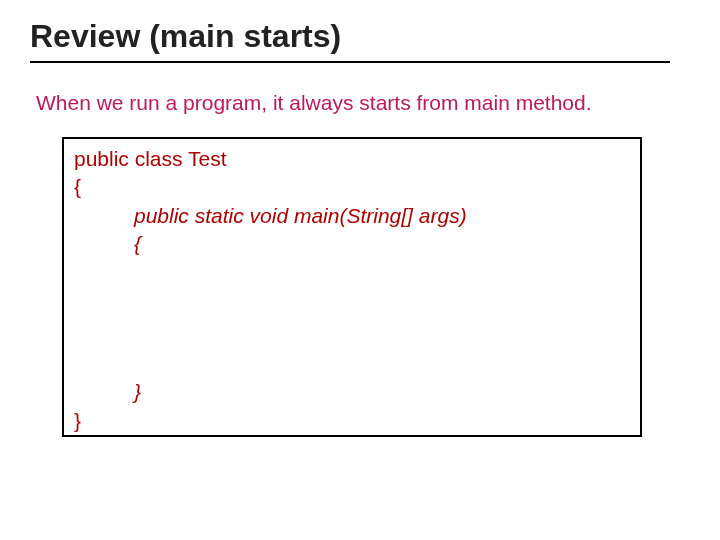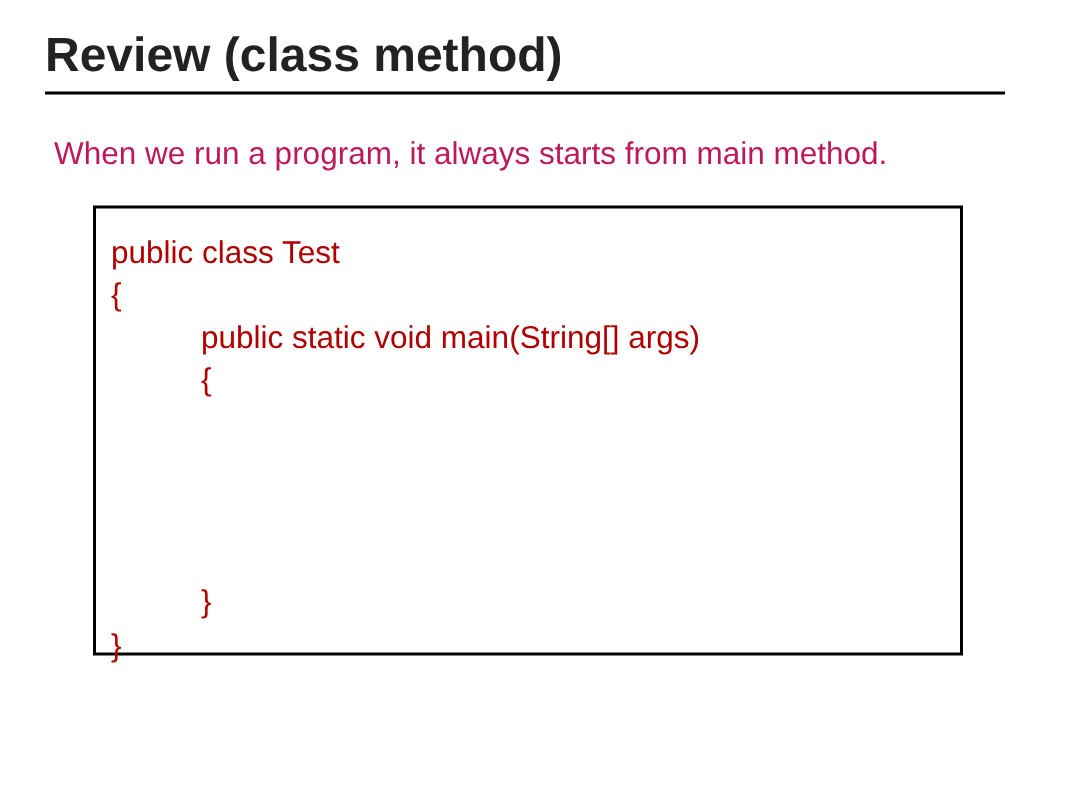--- a/index.html
+++ b/index.html
@@ -29,38 +29,38 @@
   .intro {
     font-size: 21px;
     color: #be185d;
     margin: 0 0 22px 6px;
   }
   .codebox {
     border: 2px solid #000;
     width: 580px;
     height: 300px;
     margin-left: 32px;
-    padding: 16px 10px 10px 10px;
+    padding: 6px 10px 10px 10px;
     box-sizing: border-box;
     font-family: Verdana, Geneva, sans-serif;
     font-size: 21px;
     line-height: 1.35;
     color: #b00000;
     position: relative;
   }
   .code-line {
     white-space: pre;
   }
-  .indent1 { padding-left: 60px; }
+  .indent1 { padding-left: 60px; font-style: italic; }
 </style>
 </head>
 <body>
 
 <div class="slide">
-  <h1 class="title">Review (class method)</h1>
+  <h1 class="title">Review (main starts)</h1>
   <p class="intro">When we run a program, it always starts from main method.</p>
   <div class="codebox">
     <div class="code-line">public class Test</div>
     <div class="code-line">{</div>
     <div class="code-line indent1">public static void main(String[] args)</div>
     <div class="code-line indent1">{</div>
     <div style="height:120px"></div>
     <div class="code-line indent1">}</div>
     <div class="code-line">}</div>
   </div>

